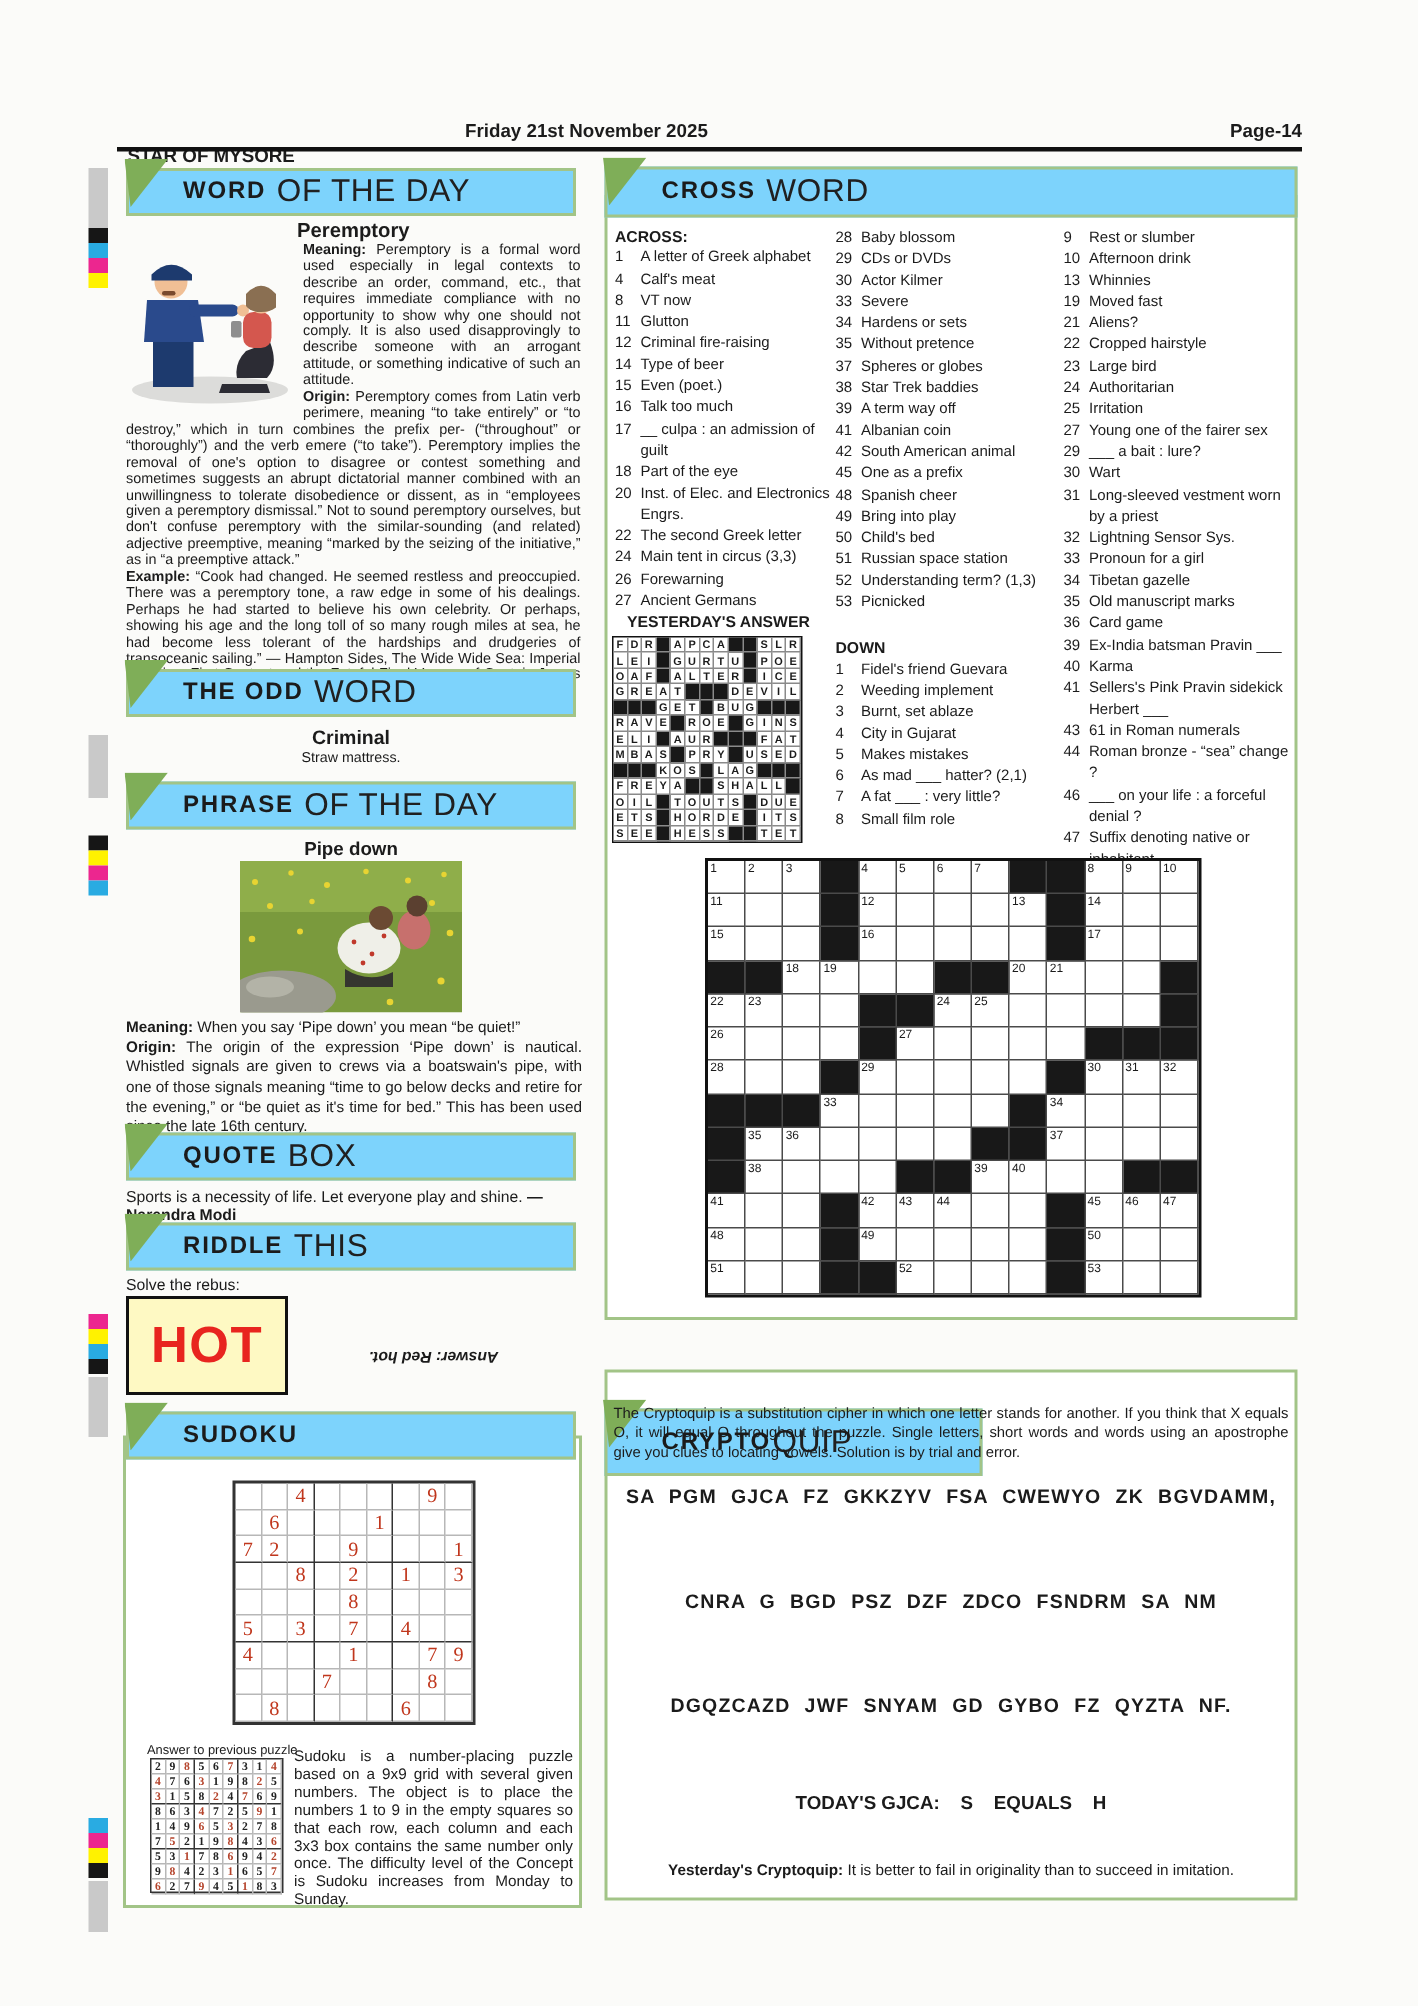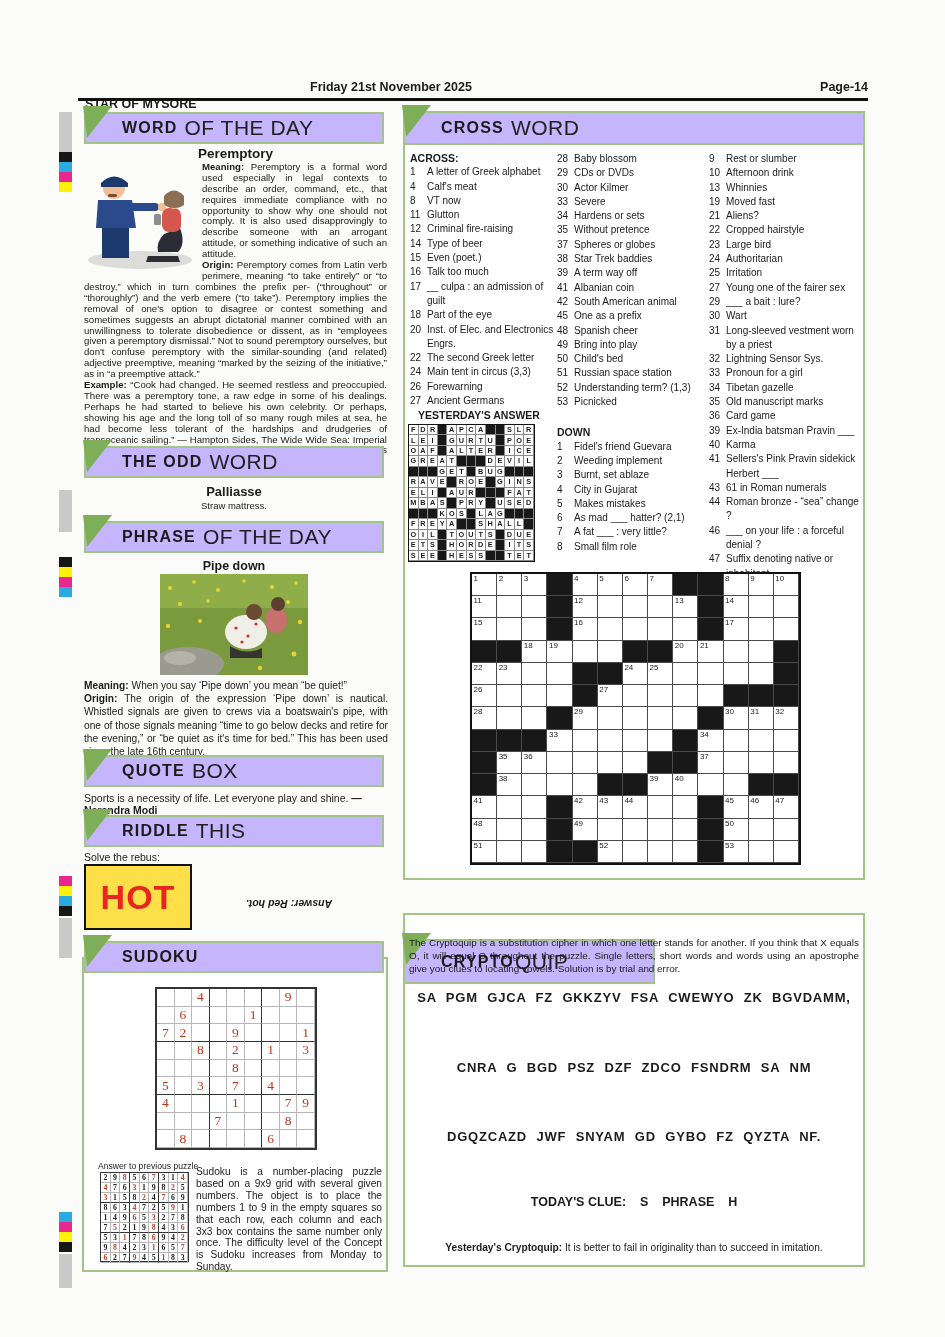--- a/index.html
+++ b/index.html
@@ -6,38 +6,38 @@
     --green:#a2c487; --wedge:#7fae58; --sudred:#c0361c; --ink:#1b1b1b;
   }
   html,body{margin:0;padding:0;}
   body{width:945px;height:1337px;position:relative;background:#fbfbf9;
        font-family:"Liberation Sans",sans-serif;color:var(--ink);overflow:hidden;}
   .abs{position:absolute;}
   
   .mast{font-weight:700;font-size:12.5px;}
   .rule{background:#111;}
   
-  .sec-head{position:absolute;background:#c4b5fd;border:2.5px solid var(--green);
+  .sec-head{position:absolute;background:#7dd3fc;border:2.5px solid var(--green);
             display:flex;align-items:center;padding-left:36px;box-sizing:border-box;}
   .sec-head .hb{font-weight:700;font-size:16px;letter-spacing:1.2px;white-space:pre;}
   .sec-head .hl{font-weight:400;font-size:21px;margin-left:7px;letter-spacing:.5px;white-space:pre;color:#202020;}
   .wedge{position:absolute;left:-3px;top:-8px;width:29px;height:32px;background:var(--wedge);
          clip-path:polygon(0 0,100% 0,14% 100%);}
   .green-box{position:absolute;border:2.5px solid var(--green);box-sizing:border-box;background:#fff;}
   
   .wod{font-size:9.6px;line-height:10.9px;text-align:justify;}
   .wod p{margin:0;}
   .wod .ttl{font-weight:700;font-size:13.5px;text-align:center;margin-bottom:2px;}
   .cartoon{float:left;width:112px;height:106px;margin:2px 6px 2px 0;}
   .centerttl{font-weight:700;text-align:center;}
   .small-center{text-align:center;font-size:9.5px;}
   .phrase-txt{font-size:10.2px;line-height:13.2px;text-align:justify;}
   .phrase-txt p{margin:0;}
   .quote-line{font-size:10.5px;}
-  .riddle-box{border:2px solid #111;background:#fde047;display:flex;align-items:center;justify-content:center;}
+  .riddle-box{border:2px solid #111;background:#fef9c3;display:flex;align-items:center;justify-content:center;}
   .riddle-hot{color:#e8251f;font-weight:700;font-size:34px;letter-spacing:1px;}
   .riddle-ans{transform:rotate(180deg);font-style:italic;font-weight:700;font-size:10.5px;text-align:center;}
   
   .cluecol{position:absolute;font-size:10px;line-height:14.3px;}
   .clue{display:flex;}
   .cn{flex:0 0 17px;}
   .ct{flex:1;}
   .clue-head{font-weight:700;font-size:10.5px;}
   .down-head{margin-top:16px;}
   .ylabel{font-weight:700;font-size:10.5px;}
@@ -140,21 +140,21 @@
   <p><b>Meaning:</b> <span>Peremptory is a formal word used especially in legal contexts to describe an order, command, etc., that requires immediate compliance with no opportunity to show why one should not comply. It is also used disapprovingly to describe someone with an arrogant attitude, or something indicative of such an attitude.</span></p>
   <p><b>Origin:</b> <span>Peremptory comes from Latin verb perimere, meaning “to take entirely” or “to destroy,” which in turn combines the prefix per- (“throughout” or “thoroughly”) and the verb emere (“to take”). Peremptory implies the removal of one's option to disagree or contest something and sometimes suggests an abrupt dictatorial manner combined with an unwillingness to tolerate disobedience or dissent, as in “employees given a peremptory dismissal.” Not to sound peremptory ourselves, but don't confuse peremptory with the similar-sounding (and related) adjective preemptive, meaning “marked by the seizing of the initiative,” as in “a preemptive attack.”</span></p>
   <p><b>Example:</b> <span>“Cook had changed. He seemed restless and preoccupied. There was a peremptory tone, a raw edge in some of his dealings. Perhaps he had started to believe his own celebrity. Or perhaps, showing his age and the long toll of so many rough miles at sea, he had become less tolerant of the hardships and drudgeries of transoceanic sailing.” — Hampton Sides, The Wide Wide Sea: Imperial Ambition, First Contact and the Fateful Final Voyage of Captain James Cook, 2024.</span></p>
 </div>
 
 <div class="sec-head" style="left:84px;top:446px;width:300px;height:32px;">
   <span class="wedge"></span>
   <span class="hb">THE ODD</span>
   <span class="hl">WORD</span>
 </div>
-<div class="abs centerttl" style="left:84px;top:484px;width:300px;font-size:13px;">Palliasse</div>
+<div class="abs centerttl" style="left:84px;top:484px;width:300px;font-size:13px;">Criminal</div>
 <div class="abs small-center" style="left:84px;top:500px;width:300px;">Straw mattress.</div>
 
 <div class="sec-head" style="left:84px;top:521px;width:300px;height:32px;">
   <span class="wedge"></span>
   <span class="hb">PHRASE</span>
   <span class="hl">OF THE DAY</span>
 </div>
 <div class="abs centerttl" style="left:84px;top:559px;width:300px;font-size:12.5px;">Pipe down</div>
 <div class="abs" style="left:160px;top:574px;">
   <svg width="148" height="101" viewBox="0 0 148 101">
@@ -1599,16 +1599,16 @@
 <div class="green-box" style="left:403px;top:913px;width:462px;height:354px;"></div>
 <div class="sec-head" style="left:403px;top:939px;width:252px;height:45px;">
   <span class="wedge"></span>
   <span class="hb">CRYPTO</span>
   <span class="hl" style="margin-left:1px;">QUIP</span>
 </div>
 <div class="abs cq-intro" style="left:409px;top:936px;width:450px;">The Cryptoquip is a substitution cipher in which one letter stands for another.  If you think that X equals O, it will equal O throughout the puzzle.  Single letters, short words and words using an apostrophe give you clues to locating vowels. Solution is by trial and error.</div>
 <div class="cq-line" style="top:990px;">SA PGM GJCA FZ GKKZYV FSA CWEWYO ZK BGVDAMM,</div>
 <div class="cq-line" style="top:1060px;">CNRA G BGD PSZ DZF ZDCO FSNDRM SA NM</div>
 <div class="cq-line" style="top:1129px;">DGQZCAZD JWF SNYAM GD GYBO FZ QYZTA NF.</div>
-<div class="cq-clue" style="top:1195px;">TODAY'S CLUE:    S    PHRASE    H</div>
+<div class="cq-clue" style="top:1195px;">TODAY'S GJCA:    S    EQUALS    H</div>
 <div class="cq-yest" style="top:1242px;">
   <b>Yesterday's Cryptoquip:</b> <span>It is better to fail in originality than to succeed in imitation.</span>
 </div>
 
 </body></html>

